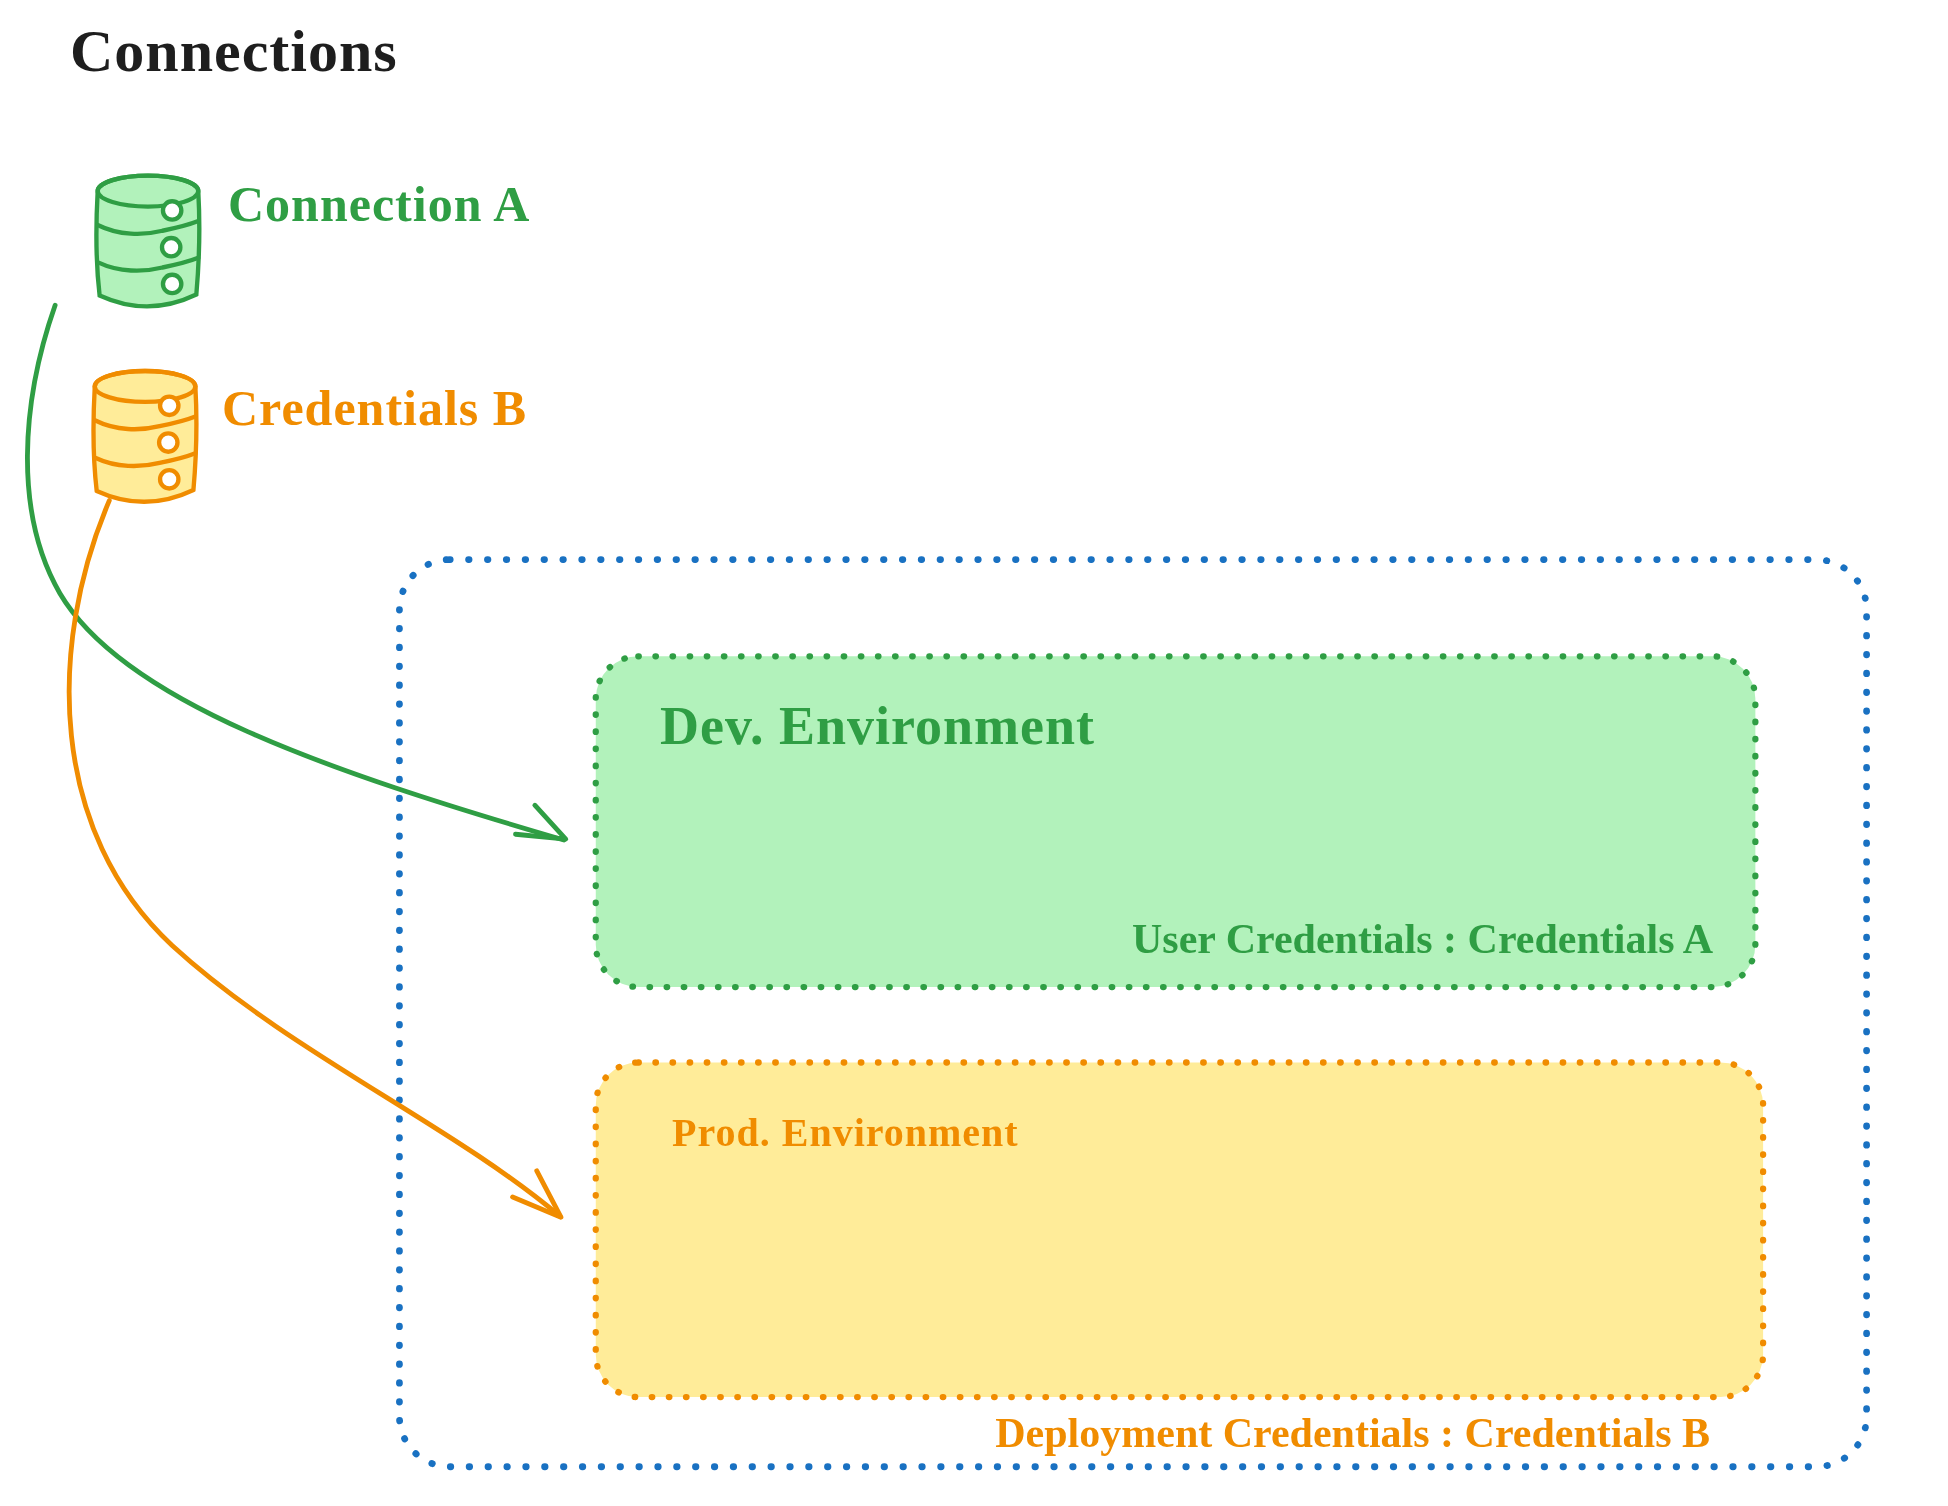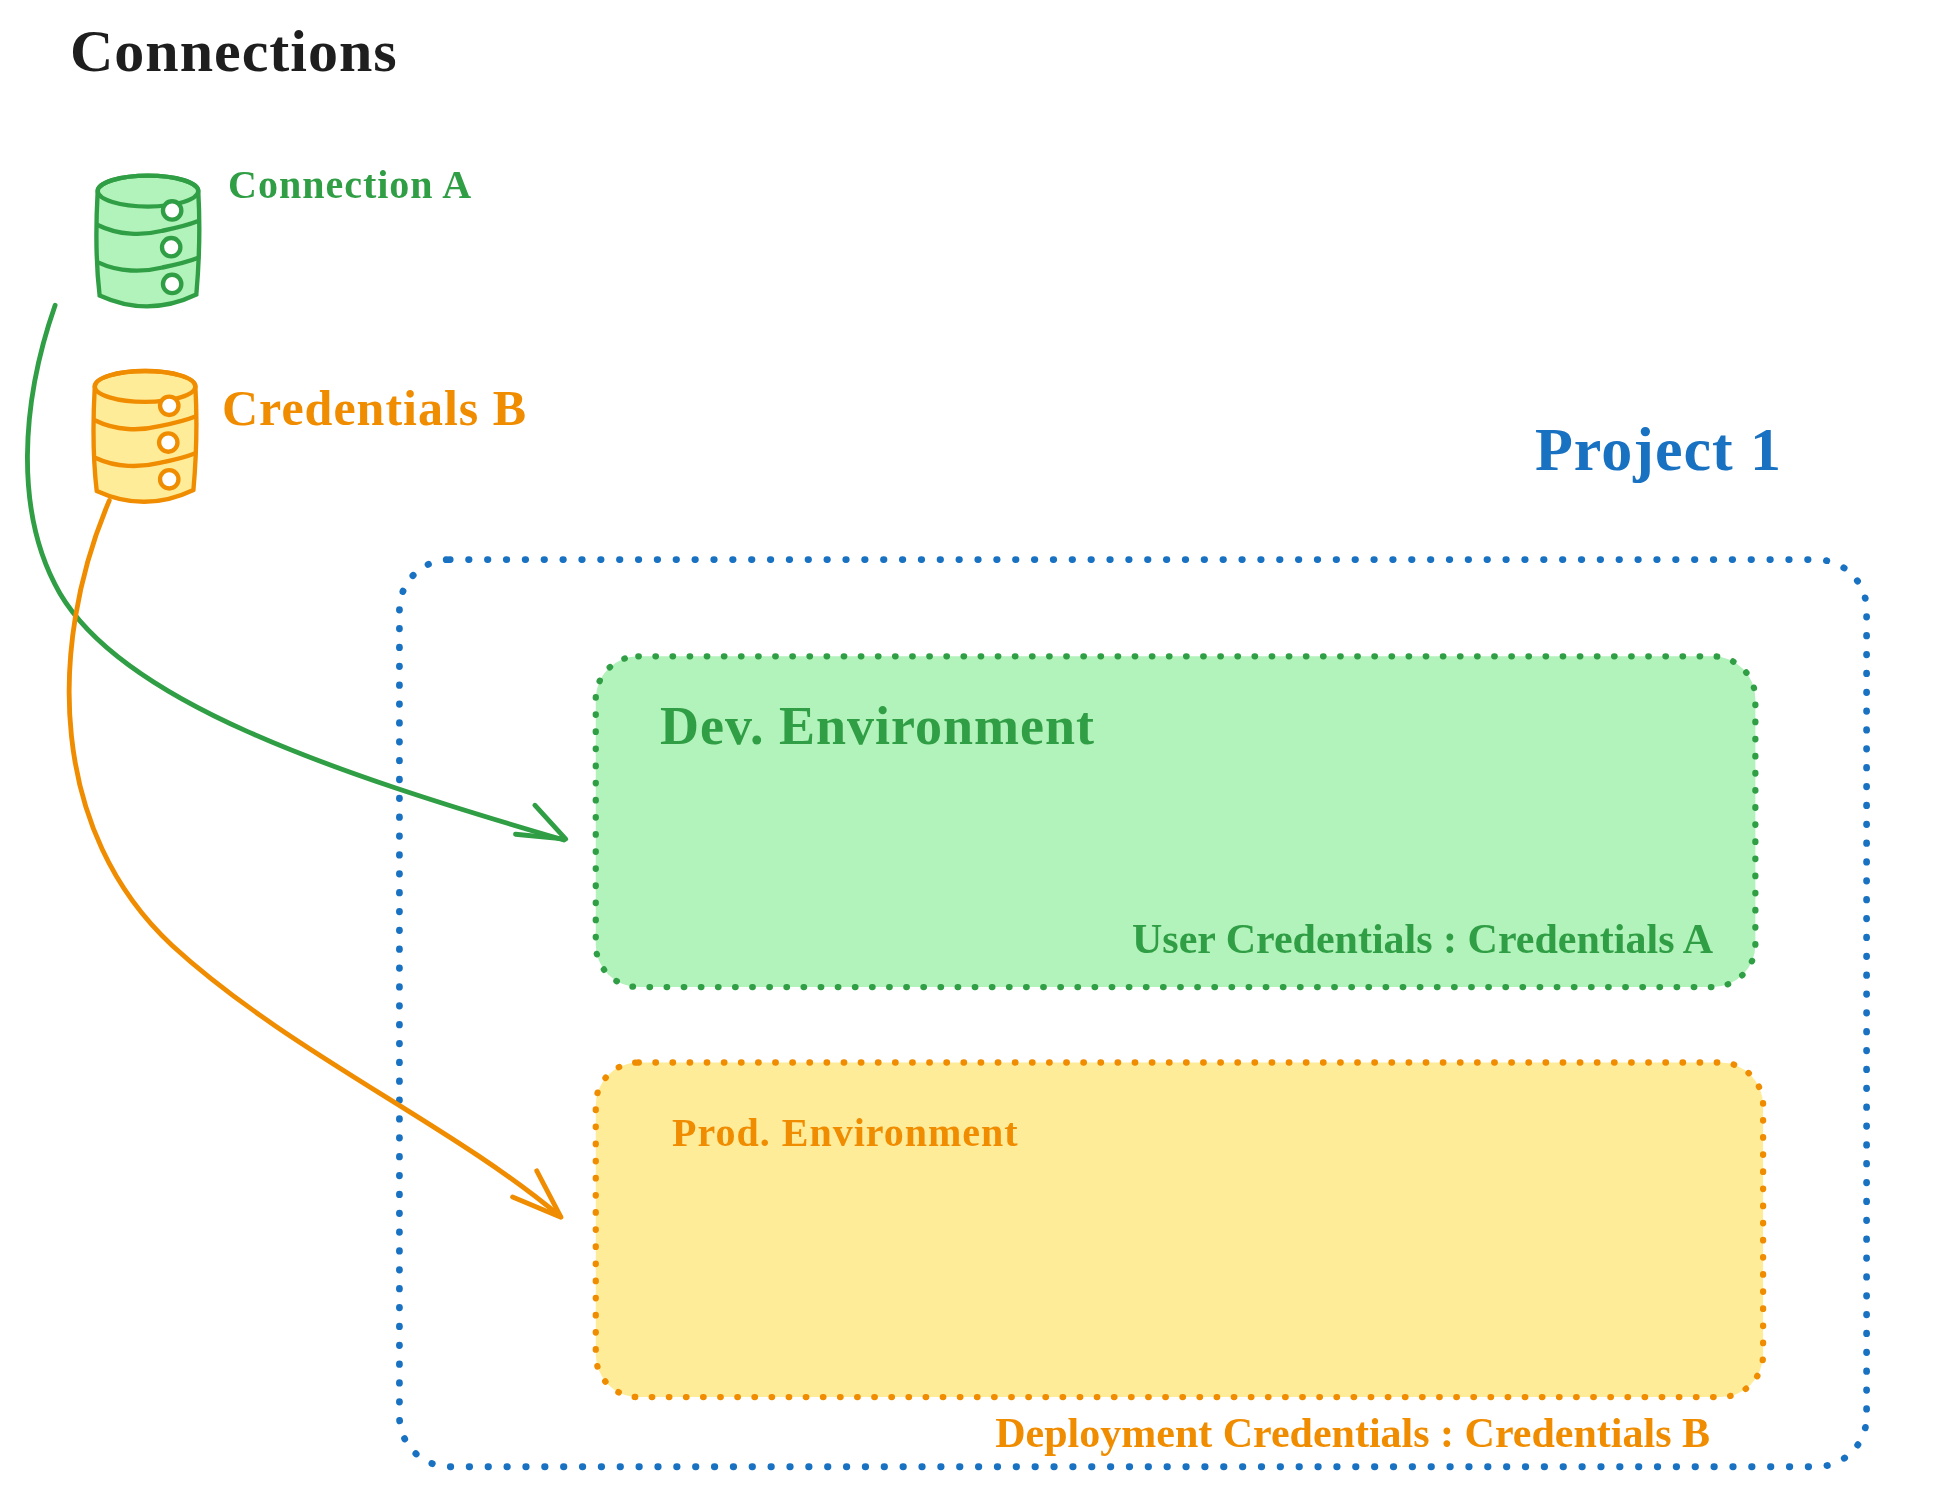--- a/index.html
+++ b/index.html
@@ -91,21 +91,21 @@
     font-weight: 600;
     line-height: 1.1;
     white-space: nowrap;
   }
   .ink    { color: var(--ink, #1e1e1e); }
   .green  { color: var(--green, #2f9e44); }
   .orange { color: var(--orange, #f08c00); }
   .blue   { color: var(--blue, #1971c2); }
 
   .connections-title { left: 70px;   top: 20px;   font-size: 60px; }
-  .conn-a-label      { left: 228px;  top: 164px;  font-size: 40px; }
+  .conn-a-label      { left: 228px;  top: 178px;  font-size: 50px; }
   .conn-b-label      { left: 222px;  top: 382px;  font-size: 50px; }
   .project-title     { left: 1535px; top: 417px;  font-size: 62px; }
   .dev-title         { left: 660px;  top: 698px;  font-size: 54px; }
   .prod-title        { left: 672px;  top: 1112px; font-size: 40px; }
   .dev-cred          { right: 171px; top: 916px;  font-size: 42px; }
   .prod-cred         { right: 174px; top: 1410px; font-size: 42px; }
 </style>
 </head>
 <body>
 
@@ -149,21 +149,20 @@
       <circle class="db-dot db-stroke" cx="85" cy="118" r="9.5"></circle>
     </g>
   </svg>
 
   <div class="hand ink connections-title">Connections</div>
 
   <div class="hand green conn-a-label">Connection A</div>
 
   <div class="hand orange conn-b-label">Credentials B</div>
 
-  <div class="hand blue project-title">Project 1</div>
 
   <div class="hand green dev-title">Dev. Environment</div>
 
   <div class="mono green dev-cred">User Credentials : Credentials A</div>
 
   <div class="hand orange prod-title">Prod. Environment</div>
 
   <div class="mono orange prod-cred">Deployment Credentials : Credentials B</div>
 
 </div>

